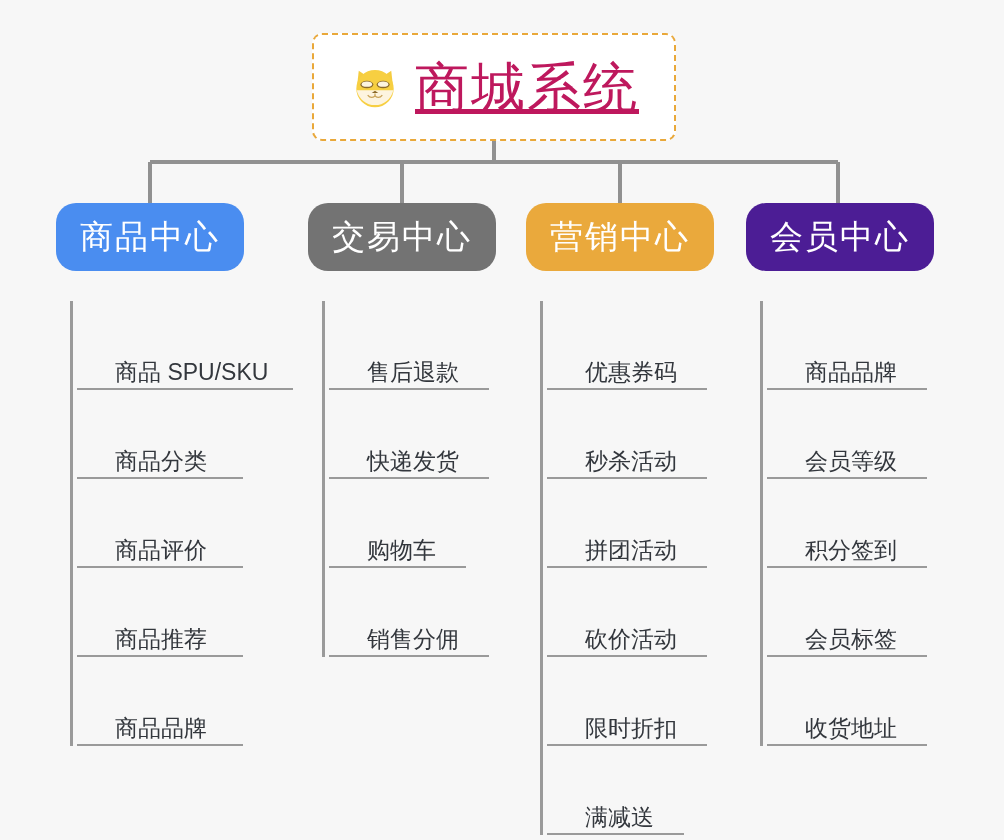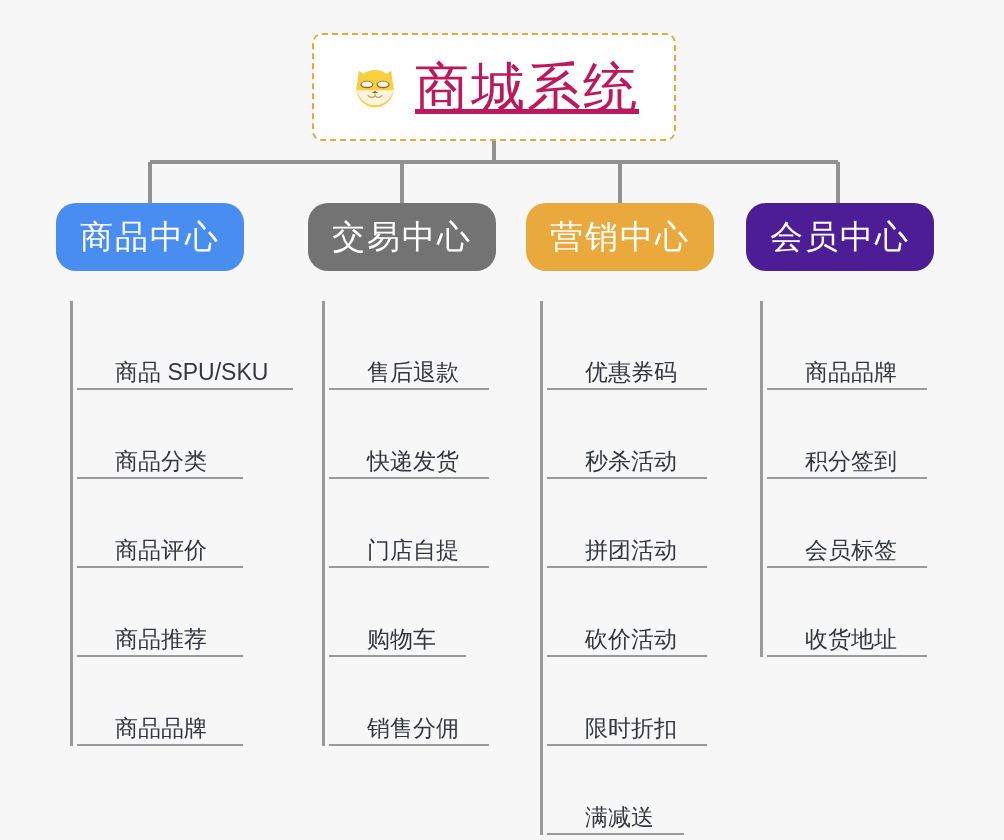--- a/index.html
+++ b/index.html
@@ -205,24 +205,20 @@
       <div class="leaf-list">
         <div class="leaf-item">
           <span class="leaf-label">售后退款</span>
           <span class="leaf-rule" style="width:160px"></span>
         </div>
         <div class="leaf-item">
           <span class="leaf-label">快递发货</span>
           <span class="leaf-rule" style="width:160px"></span>
         </div>
         <div class="leaf-item">
-          <span class="leaf-label">门店自提</span>
-          <span class="leaf-rule" style="width:160px"></span>
-        </div>
-        <div class="leaf-item">
           <span class="leaf-label">购物车</span>
           <span class="leaf-rule" style="width:137px"></span>
         </div>
         <div class="leaf-item">
           <span class="leaf-label">销售分佣</span>
           <span class="leaf-rule" style="width:160px"></span>
         </div>
       </div>
     </div>
 
@@ -261,20 +257,24 @@
     <div class="column col-3">
       <div class="cat-box" style="background: #4c1d95;">
         <span>会员中心</span>
       </div>
       <div class="leaf-list">
         <div class="leaf-item">
           <span class="leaf-label">商品品牌</span>
           <span class="leaf-rule" style="width:160px"></span>
         </div>
         <div class="leaf-item">
+          <span class="leaf-label">会员等级</span>
+          <span class="leaf-rule" style="width:160px"></span>
+        </div>
+        <div class="leaf-item">
           <span class="leaf-label">积分签到</span>
           <span class="leaf-rule" style="width:160px"></span>
         </div>
         <div class="leaf-item">
           <span class="leaf-label">会员标签</span>
           <span class="leaf-rule" style="width:160px"></span>
         </div>
         <div class="leaf-item">
           <span class="leaf-label">收货地址</span>
           <span class="leaf-rule" style="width:160px"></span>

